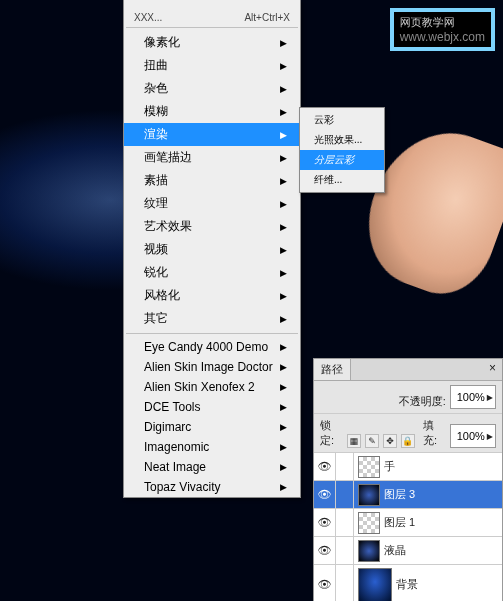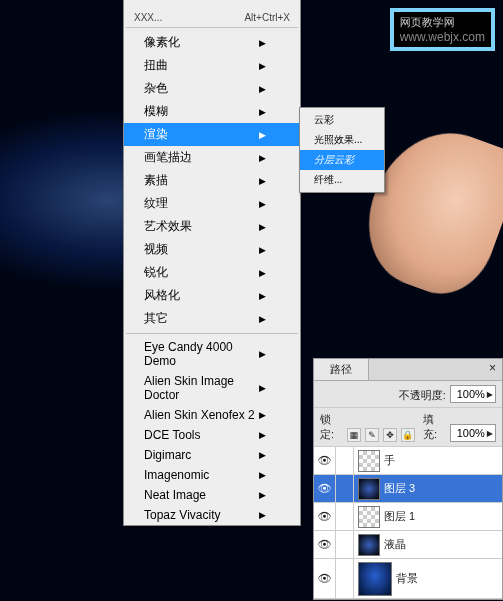--- a/index.html
+++ b/index.html
@@ -31,21 +31,21 @@
   position: absolute; top: 0; left: 123px; width: 178px;
   background: #eeeeee; border: 1px solid #8a8a8a; border-top: none;
   box-shadow: 2px 2px 3px rgba(0,0,0,0.4);
   font-size: 12px; color: #000;
 }
 .menu-top {
   height: 14px; background: #eee; border-bottom: 0; padding: 12px 10px;
   display: flex; justify-content: space-between; font-size: 10px; color: #444;
 }
 .menu-item {
-  padding: 3px 34px 3px 20px; display: flex; justify-content: space-between; align-items: center;
+  padding: 3px 13px 3px 20px; display: flex; justify-content: space-between; align-items: center;
   position: relative;
 }
 .menu-item .arrow { font-size: 9px; color: #000; }
 .menu-item.selected { background: #1e90ff; color: #fff; }
 .menu-item.selected .arrow { color: #fff; }
 .menu-sep { height: 1px; background: #c0c0c0; margin: 3px 2px; }
 
 .submenu {
   position: absolute; top: 107px; left: 299px; width: 86px;
   background: #eeeeee; border: 1px solid #8a8a8a;
@@ -53,25 +53,25 @@
   font-size: 10px; color: #000; padding: 2px 0;
 }
 .sub-item { padding: 3px 10px 3px 14px; }
 .sub-item.selected { background: #1e90ff; color: #fff; font-style: italic; }
 
 .layers-panel {
   position: absolute; top: 358px; right: 0; width: 190px;
   background: #e5e5e5; border: 1px solid #999; font-size: 11px; color: #222;
 }
 .layers-tabs { display: flex; background: #d8d8d8; border-bottom: 1px solid #aaa; }
-.layers-tab { padding: 3px 16px; border-right: 1px solid #aaa; background: #e8e8e8; text-align: center; }
+.layers-tab { padding: 3px 7px; border-right: 1px solid #aaa; background: #e8e8e8; text-align: center; }
 .layers-close { margin-left: auto; padding: 2px 6px; cursor: default; font-size: 12px; }
 .layers-row1, .layers-row2 { display: flex; align-items: flex-end; padding: 4px 6px; gap: 4px; border-bottom: 1px solid #ccc; }
 .pct-box {
-  display: inline-flex; align-items: center; background: #fff; border: 1px solid #999; padding: 0 2px; height: 18px;
+  display: inline-flex; align-items: center; background: #fff; border: 1px solid #999; padding: 0 2px; height: 24px;
 }
 .pct-box input { width: 32px; border: none; font-size: 11px; text-align: right; }
 .pct-box .tri { font-size: 8px; padding-left: 2px; }
 .lock-icons { display: flex; gap: 4px; align-items: center; }
 .lock-icons span { width: 14px; height: 14px; border: 1px solid #bbb; display: inline-flex; align-items: center; justify-content: center; font-size: 9px; background: #eee; }
 
 .layer-list { background: #fff; }
 .layer-row { display: flex; align-items: center; border-bottom: 1px solid #ccc; height: 28px; }
 .layer-row.sel { background: #3874d6; color: #fff; }
 .eye-col { width: 22px; display: flex; align-items: center; justify-content: center; border-right: 1px solid #ccc; height: 100%; }

